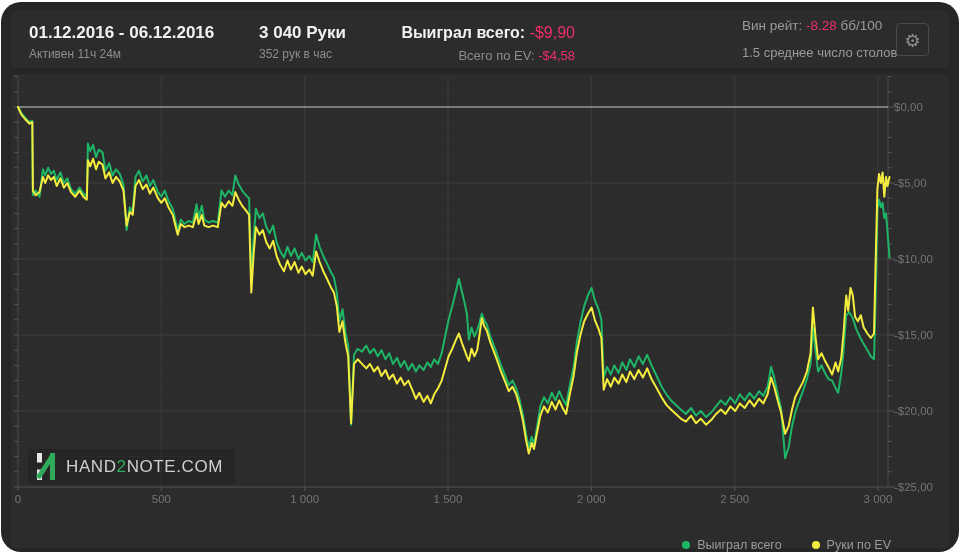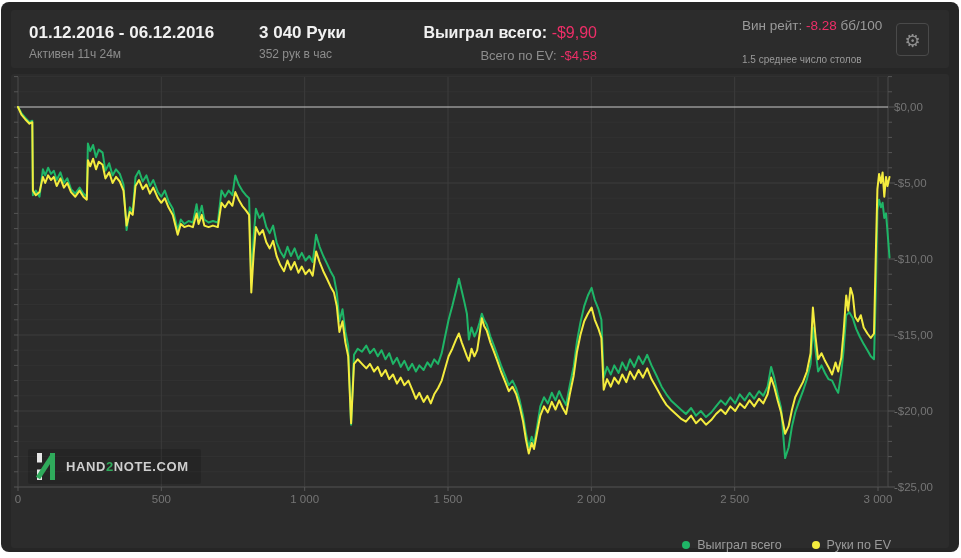--- a/index.html
+++ b/index.html
@@ -1,57 +1,57 @@
 <!DOCTYPE html>
 <html><head>
 <meta charset="utf-8">
 <style>
   html,body{margin:0;padding:0;background:#ffffff;width:961px;height:558px;overflow:hidden;
     font-family:"Liberation Sans",sans-serif;}
   .window{position:absolute;top:2px;left:1px;right:2px;bottom:6px;background:#262626;
-    border-radius:8px;overflow:hidden;}
+    border-radius:20px;overflow:hidden;}
   .panel{position:absolute;background:#2c2c2c;border-radius:3px;}
   .header{left:10px;top:8px;right:10px;height:58px;}
   .chartpanel{left:10px;top:72px;right:10px;bottom:4px;}
   .hblock{position:absolute;top:0;height:58px;}
   .h-line1{position:absolute;top:13px;font-size:17px;font-weight:bold;color:#f1f1f1;white-space:nowrap;}
   .h-line2{position:absolute;top:37px;font-size:12px;color:#8d8d8d;white-space:nowrap;}
   .won-line1{position:absolute;top:14px;right:0;font-size:16px;color:#f1f1f1;font-weight:bold;white-space:nowrap;}
   .won-line2{position:absolute;top:38px;right:0;font-size:13px;color:#8d8d8d;white-space:nowrap;}
   .wr-line1{position:absolute;top:8px;font-size:13.5px;color:#9a9a9a;white-space:nowrap;}
-  .wr-line2{position:absolute;top:35px;font-size:10px;color:#9a9a9a;white-space:nowrap;margin-top:9px;}
+  .wr-line2{position:absolute;top:35px;font-size:13px;color:#9a9a9a;white-space:nowrap;}
   .pink{color:#ee2e68;font-weight:normal;}
   .gearbtn{position:absolute;right:20px;top:13px;width:33px;height:33px;border:1px solid #4a4a4a;
     border-radius:4px;background:transparent;color:#909090;font-size:18px;line-height:33px;
     text-align:center;cursor:pointer;padding:0;font-family:"DejaVu Sans",sans-serif;}
   svg#plot{position:absolute;left:0;top:0;}
   .legend{position:absolute;right:68px;bottom:0;display:flex;gap:30px;align-items:center;}
   .legend-item{display:flex;align-items:center;gap:7px;cursor:pointer;}
   .legend-dot{width:8px;height:8px;border-radius:50%;}
   .legend-label{font-size:12.5px;color:#9a9a9a;}
   .watermark{position:absolute;left:27px;top:447px;display:flex;align-items:center;gap:9px;
     background:rgba(0,0,0,0.14);padding:4px 12px 4px 7px;border-radius:2px;}
-  .wm-text{font-size:13px;font-weight:bold;color:#cfcfcf;letter-spacing:0.6px;}
+  .wm-text{font-size:17px;font-weight:normal;color:#cfcfcf;letter-spacing:0.6px;}
   .wm-accent{color:#2faa5b;}
 </style>
 </head>
 <body>
 
 <div class="window">
 
   <div class="panel header">
     <div class="hblock" style="left:18px;">
       <div class="h-line1">01.12.2016 - 06.12.2016</div>
       <div class="h-line2">Активен 11ч 24м</div>
     </div>
     <div class="hblock" style="left:248px;">
       <div class="h-line1">3 040 Руки</div>
       <div class="h-line2">352 рук в час</div>
     </div>
-    <div class="hblock" style="left:370px;width:216px;">
+    <div class="hblock" style="left:348px;width:216px;">
       <div class="won-line1"><span>Выиграл всего: </span><span class="pink">-$9,90</span></div>
       <div class="won-line2"><span>Всего по EV: </span><span class="pink" style="font-size:13px;">-$4,58</span></div>
     </div>
     <div class="hblock" style="left:731px;">
       <div class="wr-line1"><span>Вин рейт: </span><span class="pink">-8.28</span><span> бб/100</span></div>
       <div class="wr-line2">1.5 среднее число столов</div>
     </div>
     <button class="gearbtn"><span>⚙</span></button>
   </div>
 

